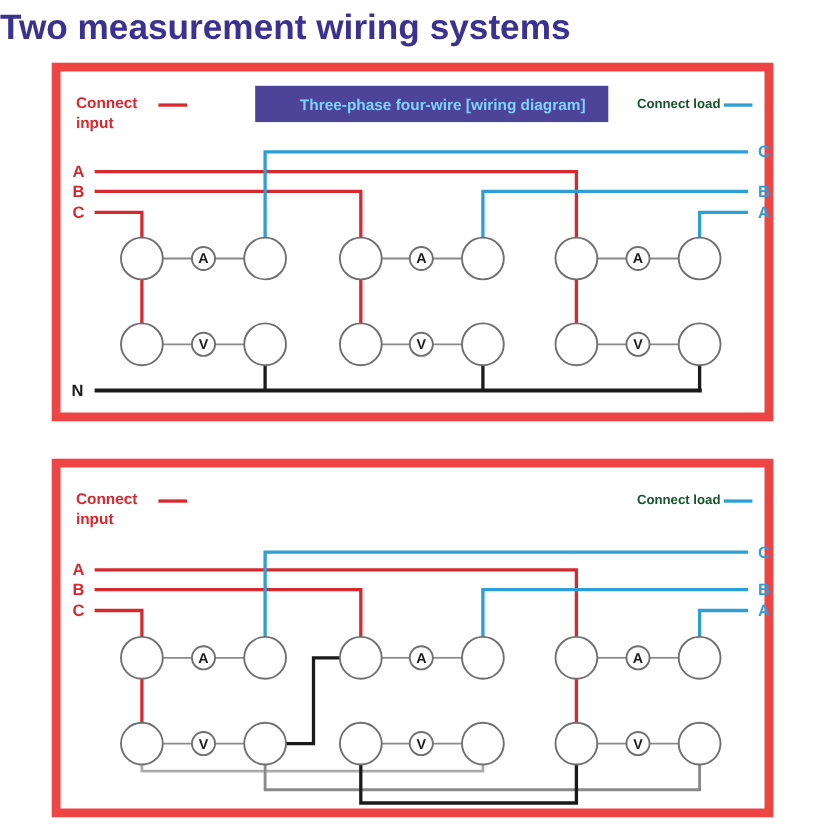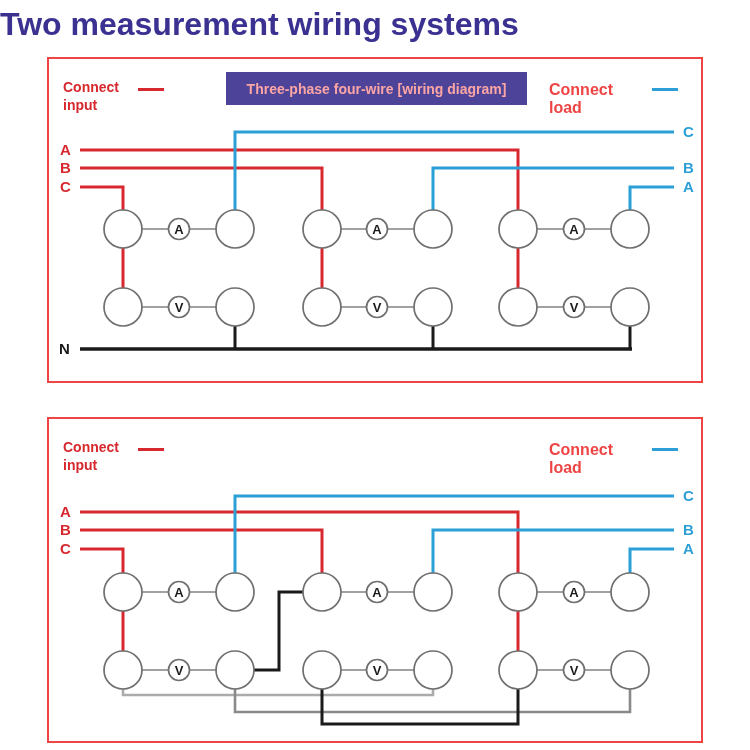--- a/index.html
+++ b/index.html
@@ -1,28 +1,28 @@
 <!DOCTYPE html>
 <html><head>
 <meta charset="utf-8">
 <style>
   html,body{margin:0;padding:0;background:#ffffff;}
   body{width:750px;height:750px;position:relative;font-family:"Liberation Sans",sans-serif;}
   .page-title{position:absolute;top:6px;left:0;width:750px;
     font-size:32px;font-weight:bold;color:#3A3191;letter-spacing:0px;}
-  .panel{position:absolute;left:47px;width:656px;height:326px;border:2px solid #ef4444;box-sizing:border-box;background:#fff;}
+  .panel{position:absolute;left:47px;width:656px;height:326px;border:8px solid #ef4444;box-sizing:border-box;background:#fff;}
   #panel1{top:57px;} #panel2{top:417px;}
   .panel svg{position:absolute;left:0;top:0;}
   .connect-input{position:absolute;left:14px;top:20px;color:#D7282F;font-weight:bold;font-size:14px;line-height:1.25;}
   .legend-dash{position:absolute;top:29px;width:26px;height:3px;}
   .dash-red{left:89px;background:#D7282F;}
   .dash-blue{left:603px;background:#2B9FD6;}
   .title-box{position:absolute;left:177px;top:13px;width:301px;height:33px;background:#4D4499;
-    color:#fca5a5;font-weight:bold;font-size:14px;display:flex;align-items:center;justify-content:center;}
-  .connect-load{position:absolute;left:500px;top:22px;width:100px;color:#ef4444;font-weight:bold;font-size:16px;}
+    color:#7dd3fc;font-weight:bold;font-size:14px;display:flex;align-items:center;justify-content:center;padding-left:20px;}
+  .connect-load{position:absolute;left:500px;top:22px;width:100px;color:#14532d;font-weight:bold;font-size:12px;text-align:right;}
   
   .wr{stroke:#D7282F;stroke-width:3;fill:none;}
   .wb{stroke:#2B9FD6;stroke-width:3;fill:none;}
   .wk{stroke:#1A1A1A;stroke-width:3;fill:none;}
   .bus{stroke:#1A1A1A;stroke-width:3.5;fill:none;}
   .lt{stroke:#ABABAB;stroke-width:2.6;fill:none;}
   .md{stroke:#8A8A8A;stroke-width:2.6;fill:none;}
   .term{fill:#ffffff;stroke:#6F6F6F;stroke-width:1.7;}
   .conn{stroke:#8A8A8A;stroke-width:1.6;}
   .mlabel{font-family:"Liberation Sans",sans-serif;font-size:13px;font-weight:bold;fill:#1A1A1A;text-anchor:middle;}

